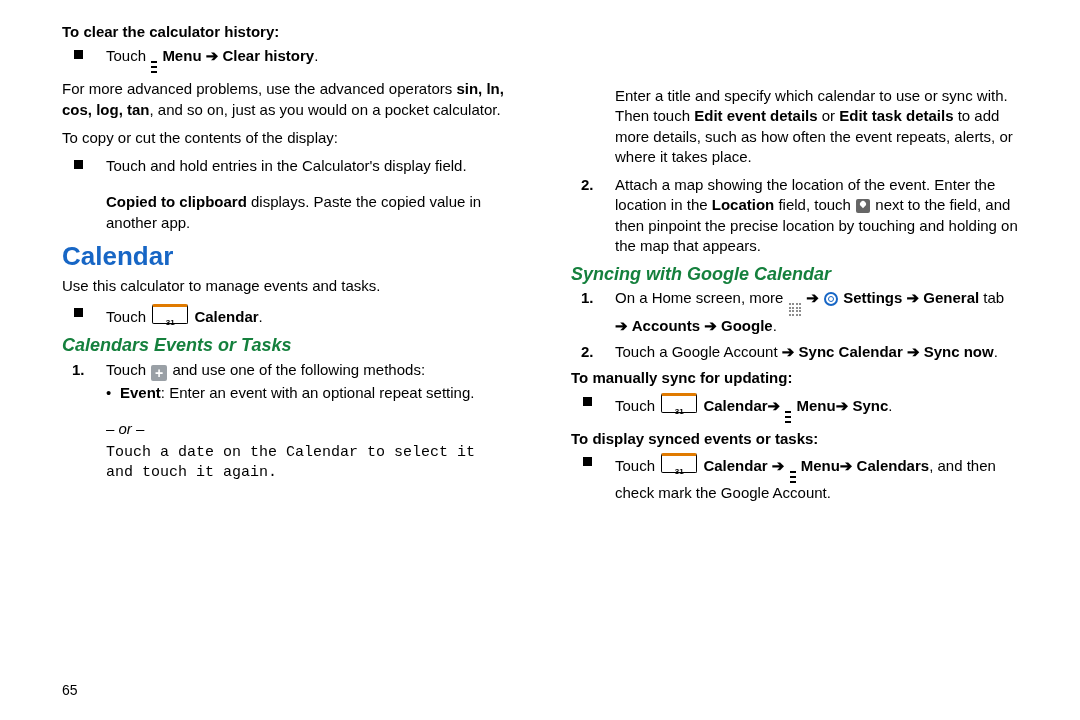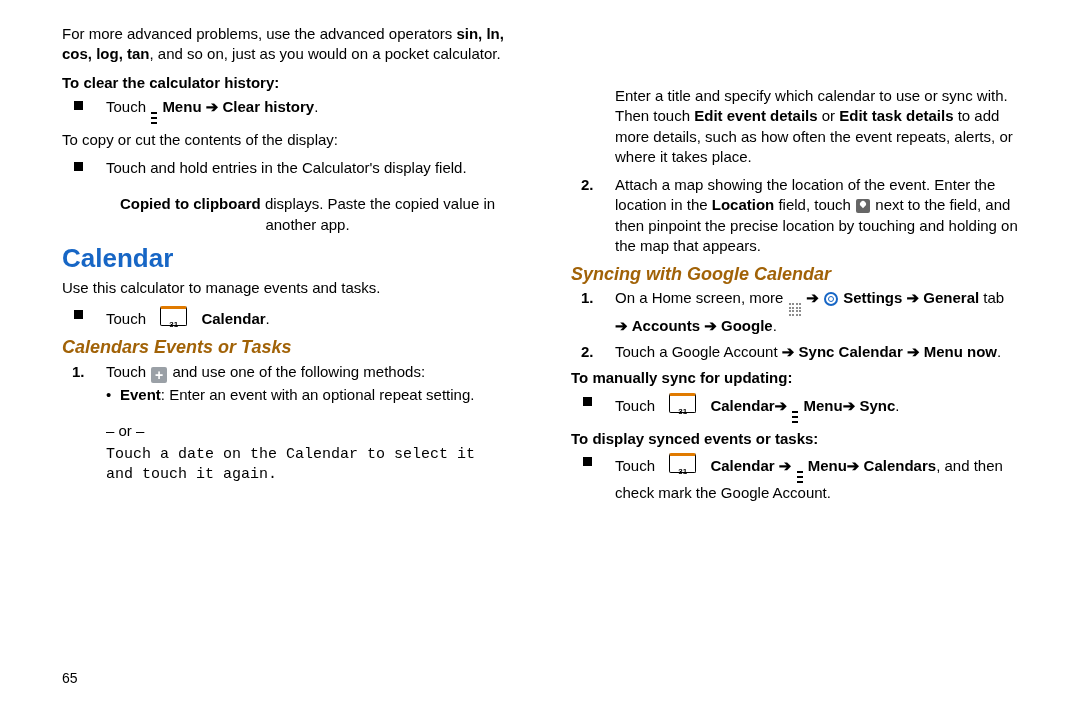--- a/index.html
+++ b/index.html
@@ -24,21 +24,21 @@
     position: relative;
   }
   .block { break-inside: avoid; margin-bottom: 6px; }
   .h1 {
     color: #1766c5;
     font-weight: 700;
     font-size: 26px;
     margin: 6px 0 2px 0;
   }
   .h2 {
-    color: #a16207;
+    color: #15803d;
     font-style: italic;
     font-weight: 700;
     font-size: 18px;
     margin: 6px 0 2px 0;
   }
   .bold-line {
     font-weight: 700;
     margin-bottom: 4px;
   }
   p { margin: 2px 0 8px 0; }
@@ -57,21 +57,20 @@
     position: absolute;
     left: 12px;
     top: 4px;
     width: 9px;
     height: 9px;
     background: #000;
   }
   .sq-sub {
     margin-top: 16px;
     padding-left: 0;
-    text-align: center;
   }
   .sq-sub p { margin: 2px 0 6px 0; }
   ol.num-list {
     list-style: none;
     padding: 0;
     margin: 0 0 6px 0;
   }
   ol.num-list > li {
     position: relative;
     padding-left: 44px;
@@ -92,26 +91,26 @@
     position: relative;
     padding-left: 14px;
     margin-bottom: 4px;
   }
   .sub-bullet-list > li::before {
     content: "•";
     position: absolute;
     left: 0;
     top: 0;
   }
-  .or-line { margin: 1px 0 4px 0; }
+  .or-line { margin: 1px 0 4px 0; font-style: italic; }
   .after-or { margin: 2px 0 16px 0; font-family: Liberation Mono, monospace; }
   .page-num {
     position: absolute;
     left: 62px;
-    bottom: 32px;
+    bottom: 20px;
     font-size: 14px;
     margin-top: 44px;
   }
   b { font-weight: 700; }
   .arrow { font-weight: 700; }
   .icon-menu {
     display: inline-flex;
     flex-direction: column;
     justify-content: space-between;
     width: 6px;
@@ -122,30 +121,30 @@
   .icon-menu span {
     display: block;
     width: 6px;
     height: 2px;
     background: #000;
   }
   .icon-cal {
     display: inline-flex;
     align-items: center;
     justify-content: center;
-    width: 27px;
+    width: 36px;
     height: 14px;
     border: 1.5px solid #000;
     border-top: 3px solid #e07a00;
     border-radius: 2px;
     font-size: 8px;
     font-weight: 700;
     line-height: 1;
     vertical-align: -3px;
-    margin: 0 10px;
+    margin: 0 2px;
     box-sizing: border-box;
     padding-top: 16px;
   }
   .icon-plus {
     display: inline-flex;
     width: 16px;
     height: 16px;
     align-items: center;
     justify-content: center;
     background: #9aa0a6;
@@ -216,40 +215,40 @@
   }
 
   
 </style>
 </head>
 <body>
 
 <div class="page">
 
   <div class="block">
+    <div class="bold-line">To clear the calculator history:</div>
+    <ul class="sq-list">
+      <li>
+        <span>Touch</span>
+        <span class="icon-menu">
+            <span></span>
+            <span></span>
+            <span></span>
+          </span>
+        <b>Menu</b>
+        <b class="arrow">➔</b>
+        <b>Clear history</b><span>.</span>
+      </li>
+    </ul>
+  </div>
+
+  <div class="block">
     <p>
       <span>For more advanced problems, use the advanced operators </span><b>sin, ln, cos, log, tan</b><span>, and so on, just as you would on a pocket calculator.</span>
     </p>
-  </div>
-
-  <div class="block">
-    <div class="bold-line">To clear the calculator history:</div>
-    <ul class="sq-list">
-      <li>
-        <span>Touch</span>
-        <span class="icon-menu">
-            <span></span>
-            <span></span>
-            <span></span>
-          </span>
-        <b>Menu</b>
-        <b class="arrow">➔</b>
-        <b>Clear history</b><span>.</span>
-      </li>
-    </ul>
   </div>
 
   <div class="block">
     <p>To copy or cut the contents of the display:</p>
     <ul class="sq-list">
       <li>
         <span>Touch and hold entries in the Calculator's display field.</span>
         <div class="sq-sub">
           <p>
             <b>Copied to clipboard</b><span> displays. Paste the copied value in another app.</span>
@@ -340,21 +339,21 @@
         <b>General</b><span> tab </span><b class="arrow">➔</b>
         <b>Accounts</b>
         <b class="arrow">➔</b>
         <b>Google</b><span>.</span>
       </li>
       <li>
         <span class="num">2.</span>
         <span>Touch a Google Account </span><b class="arrow">➔</b>
         <b>Sync Calendar</b>
         <b class="arrow">➔</b>
-        <b>Menu now</b><span>.</span>
+        <b>Sync now</b><span>.</span>
       </li>
     </ol>
   </div>
 
   <div class="block">
     <div class="bold-line">To manually sync for updating:</div>
     <ul class="sq-list">
       <li>
         <span>Touch</span>
         <span class="icon-cal">

